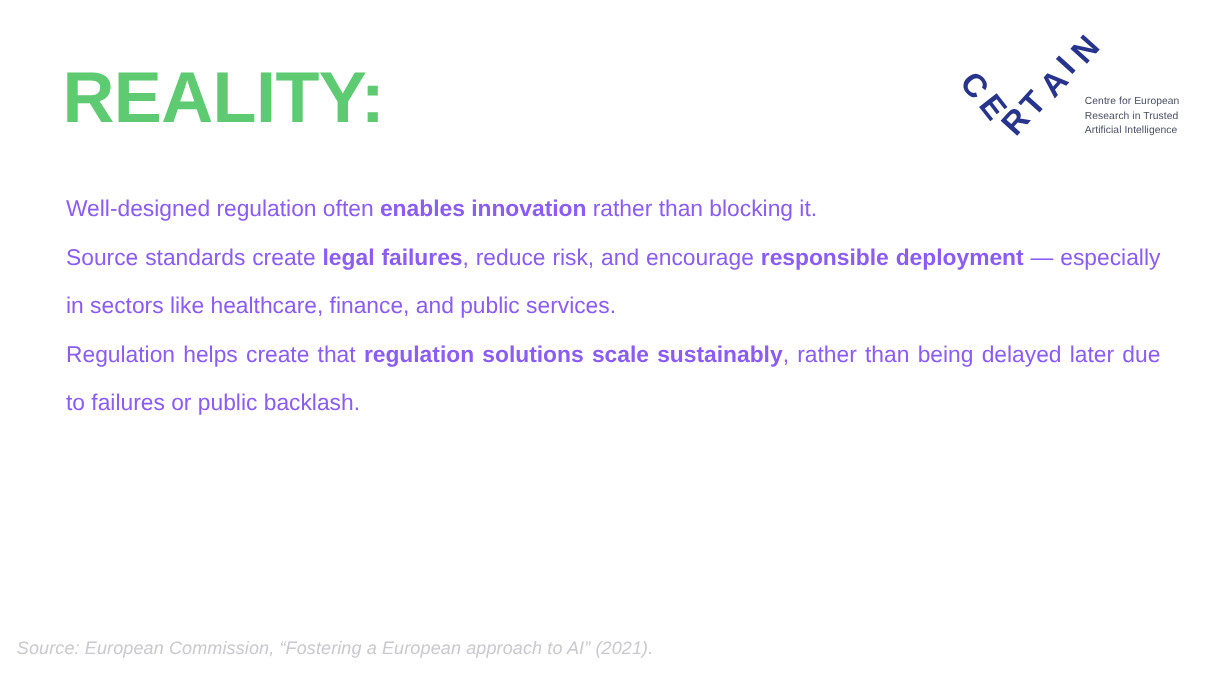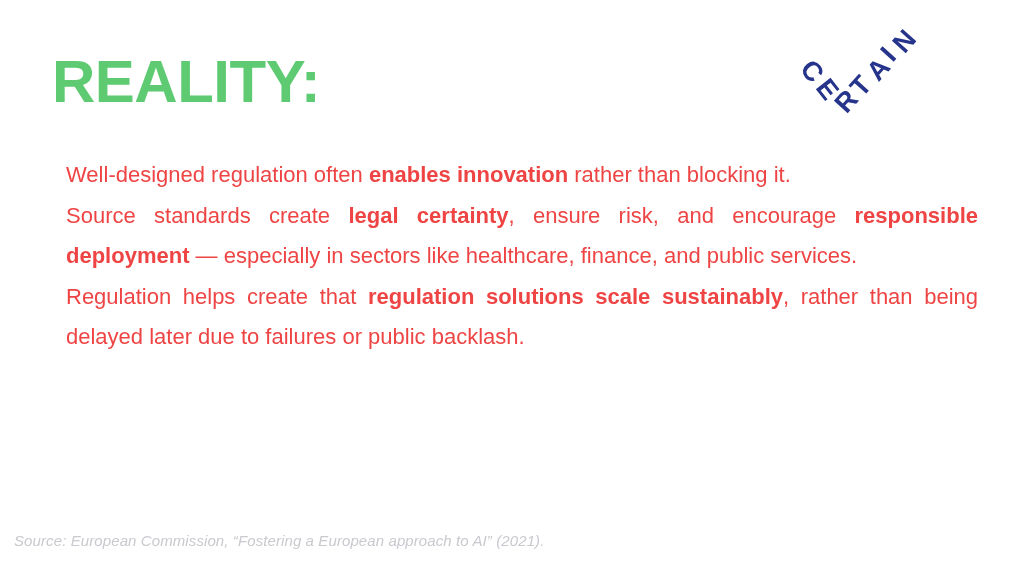--- a/index.html
+++ b/index.html
@@ -65,25 +65,25 @@
     font-size: 8.6px;
     line-height: 1.42;
     font-family: "Liberation Sans", sans-serif;
     letter-spacing: 0.05px;
   }
   .certain-sub div { white-space: nowrap; }
 
   
   .body-copy {
     position: absolute;
-    left: 66px;
+    left: 55px;
     top: 155px;
     width: 912px;
-    color: #ef4444;
-    font-size: 22px;
+    color: #8b5cf6;
+    font-size: 19px;
     line-height: 40.5px;
     text-align: justify;
     text-justify: inter-word;
   }
   .body-copy p {
     margin: 0;
   }
   .body-copy b {
     font-weight: bold;
   }
@@ -140,24 +140,29 @@
   <div class="certain-logo">
     <div class="certain-mark">
         <span class="certain-letter" style="left: 2px; top: 40px; color: rgb(38, 52, 139); transform: rotate(52deg);">C</span>
         <span class="certain-letter" style="left: 18px; top: 58px; color: rgb(38, 52, 139); transform: rotate(52deg);">E</span>
         <span class="certain-letter" style="left: 37px; top: 70px; color: rgb(38, 52, 139); transform: rotate(-48deg);">R</span>
         <span class="certain-letter" style="left: 53px; top: 55px; color: rgb(38, 52, 139); transform: rotate(-48deg);">T</span>
         <span class="certain-letter" style="left: 69px; top: 38px; color: rgb(38, 52, 139); transform: rotate(-48deg);">A</span>
         <span class="certain-letter" style="left: 85px; top: 23px; color: rgb(38, 52, 139); transform: rotate(-48deg);">I</span>
         <span class="certain-letter" style="left: 95px; top: 10px; color: rgb(38, 52, 139); transform: rotate(-48deg);">N</span>
       </div>
+    <div class="certain-sub">
+        <div>Centre for European</div>
+        <div>Research in Trusted</div>
+        <div>Artificial Intelligence</div>
+      </div>
   </div>
 
   <div class="body-copy">
       <p><span>Well-designed regulation often </span><b>enables innovation</b><span> rather than blocking it.</span></p>
-      <p><span>Source standards create </span><b>legal certainty</b><span>, ensure risk, and encourage </span><b>responsible deployment</b><span> — especially in sectors like healthcare, finance, and public services.</span></p>
+      <p><span>Source standards create </span><b>legal failures</b><span>, reduce risk, and encourage </span><b>responsible deployment</b><span> — especially in sectors like healthcare, finance, and public services.</span></p>
       <p><span>Regulation helps create that </span><b>regulation solutions scale sustainably</b><span>, rather than being delayed later due to failures or public backlash.</span></p>
     </div>
 
   <div class="source-note">Source: European Commission, “Fostering a European approach to AI” (2021).</div>
 
 
 </div>
 
 </body></html>

